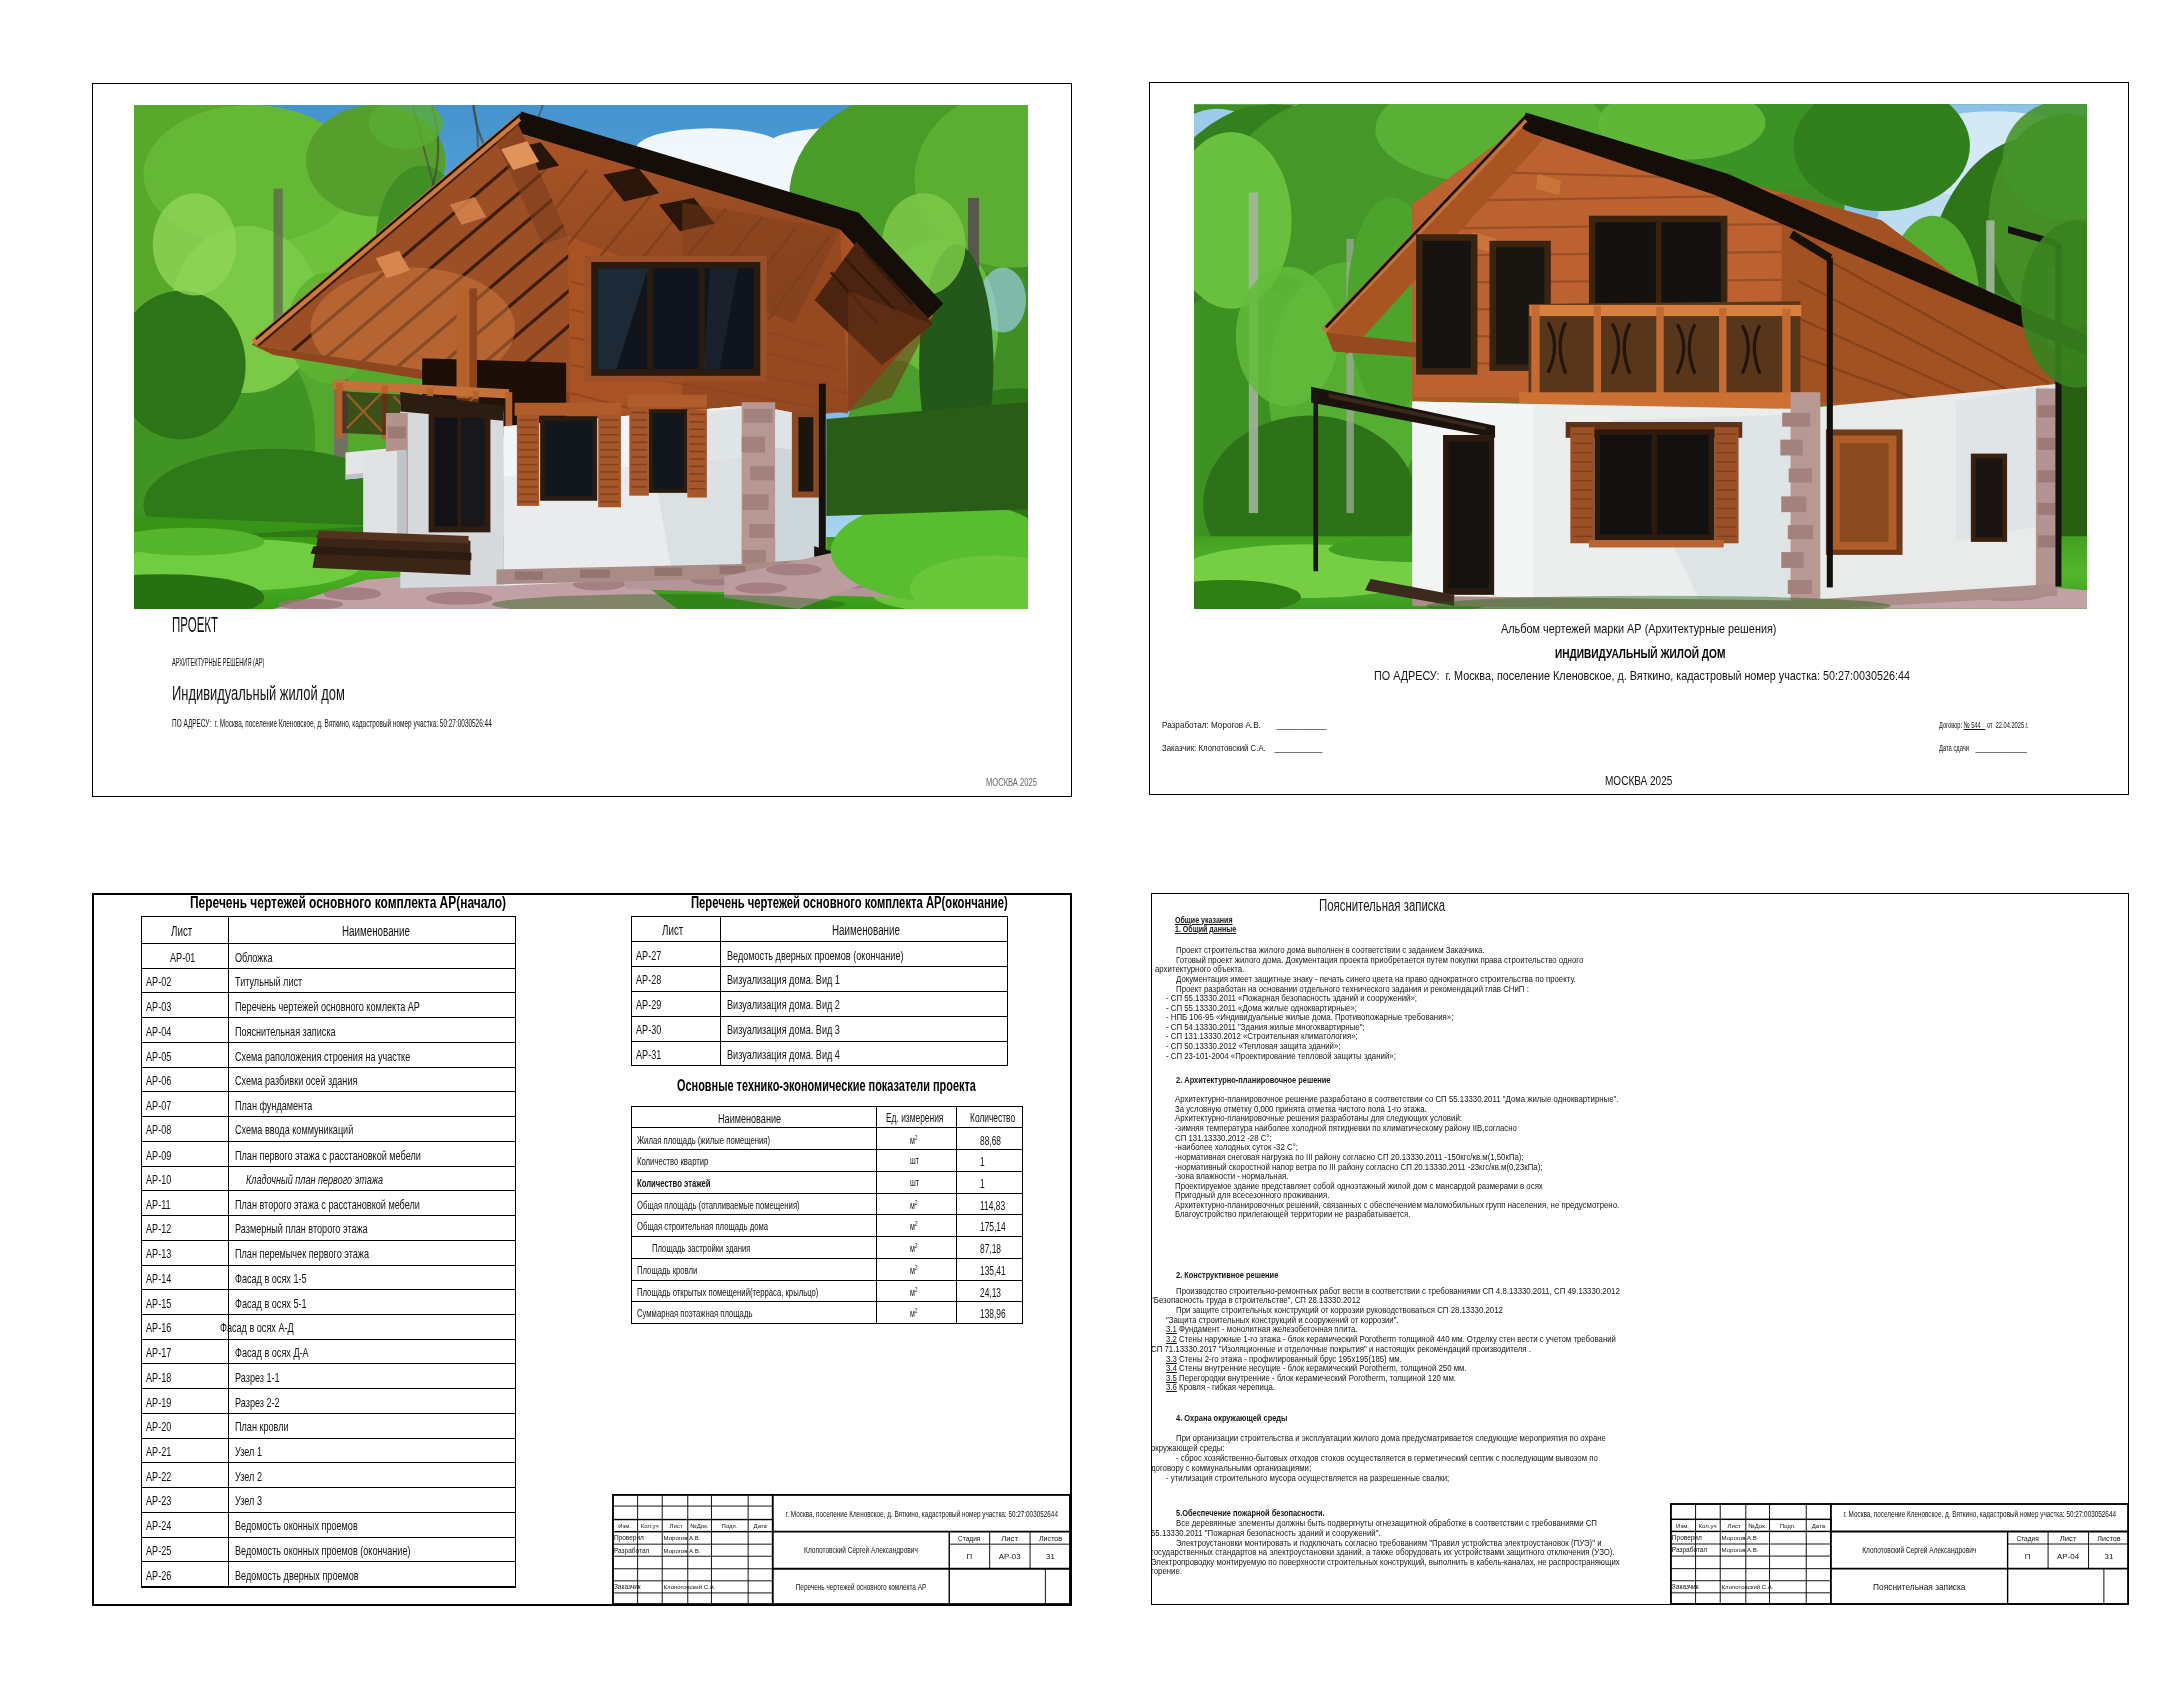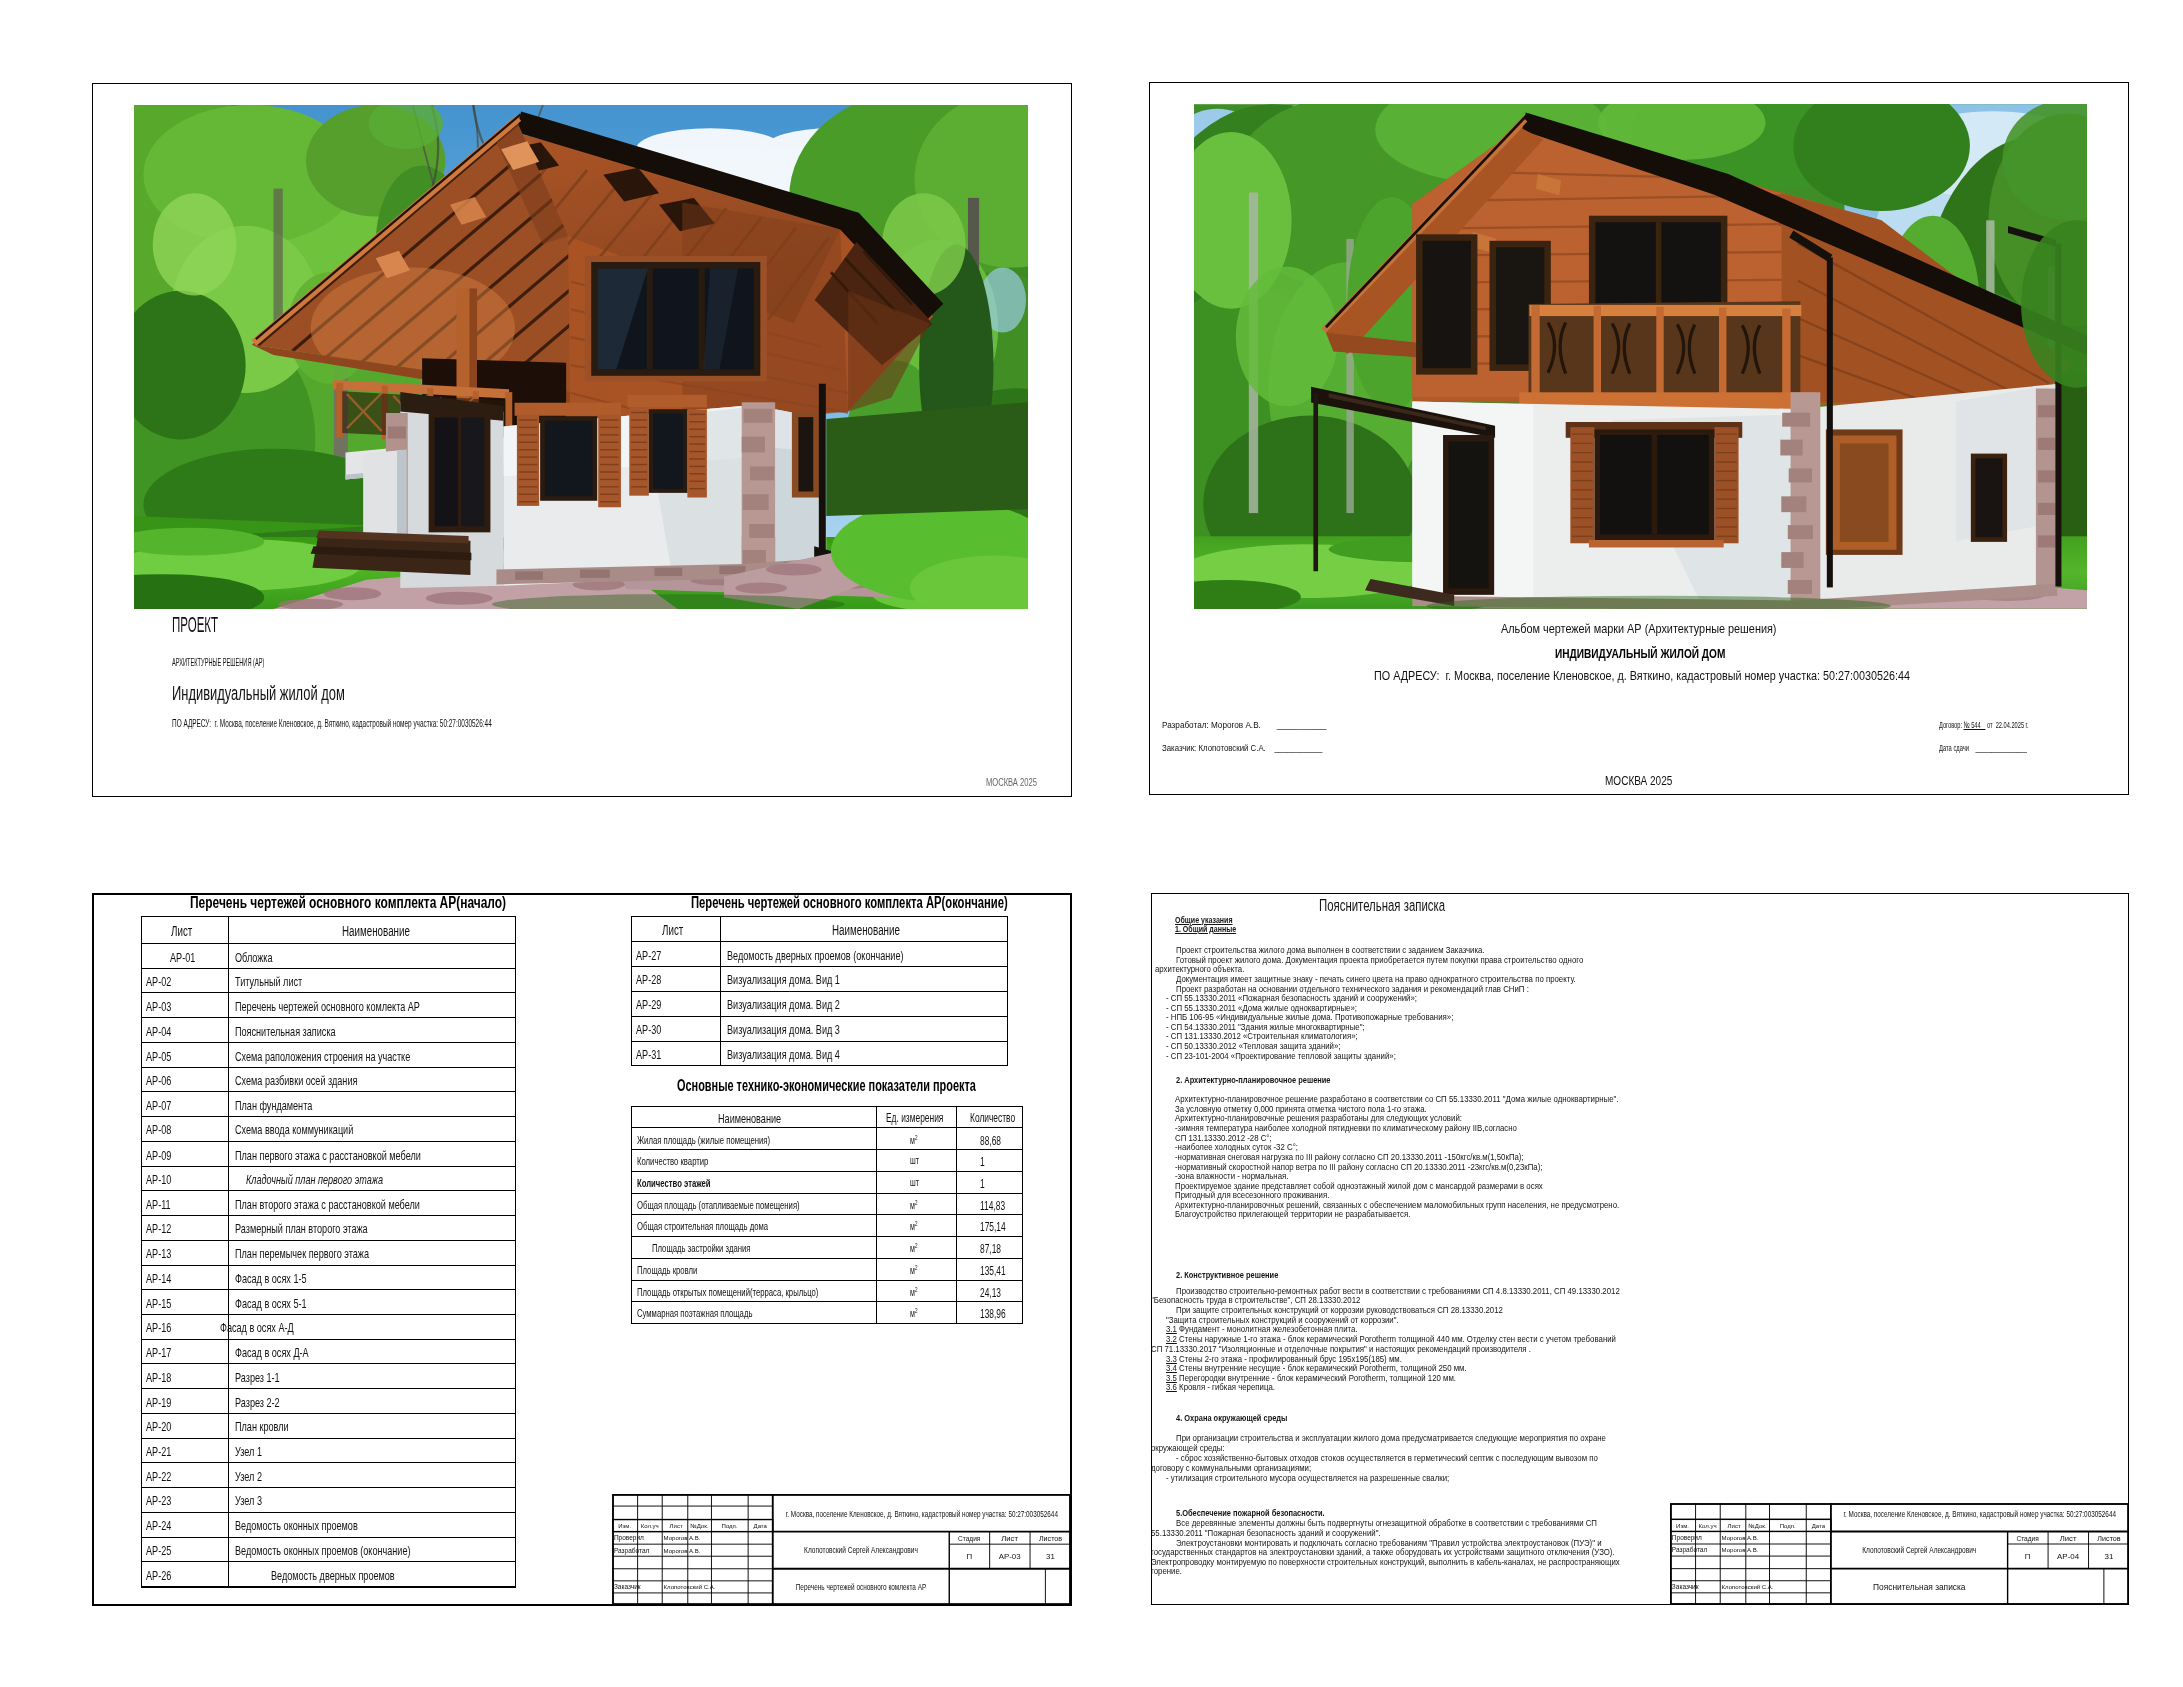--- a/index.html
+++ b/index.html
@@ -686,21 +686,21 @@
       <div style="position:absolute;left:3.7px;top:576px;"><span style="display:inline-block;transform:scaleX(0.7);transform-origin:0 0;font-size:13px;color:#111;white-space:nowrap;">АР-23</span></div>
       <div style="position:absolute;left:93px;top:576px;"><span style="display:inline-block;transform:scaleX(0.7);transform-origin:0 0;font-size:13px;color:#111;white-space:nowrap;">Узел 3</span></div>
       <div style="position:absolute;left:0;top:595px;width:100%;height:0.9px;background:#000;"></div>
       <div style="position:absolute;left:3.7px;top:601px;"><span style="display:inline-block;transform:scaleX(0.7);transform-origin:0 0;font-size:13px;color:#111;white-space:nowrap;">АР-24</span></div>
       <div style="position:absolute;left:93px;top:601px;"><span style="display:inline-block;transform:scaleX(0.7);transform-origin:0 0;font-size:13px;color:#111;white-space:nowrap;">Ведомость оконных проемов</span></div>
       <div style="position:absolute;left:0;top:620px;width:100%;height:0.9px;background:#000;"></div>
       <div style="position:absolute;left:3.7px;top:626px;"><span style="display:inline-block;transform:scaleX(0.7);transform-origin:0 0;font-size:13px;color:#111;white-space:nowrap;">АР-25</span></div>
       <div style="position:absolute;left:93px;top:626px;"><span style="display:inline-block;transform:scaleX(0.7);transform-origin:0 0;font-size:13px;color:#111;white-space:nowrap;">Ведомость оконных проемов (окончание)</span></div>
       <div style="position:absolute;left:0;top:644px;width:100%;height:0.9px;background:#000;"></div>
       <div style="position:absolute;left:3.7px;top:651px;"><span style="display:inline-block;transform:scaleX(0.7);transform-origin:0 0;font-size:13px;color:#111;white-space:nowrap;">АР-26</span></div>
-      <div style="position:absolute;left:93px;top:651px;margin-left:36px;"><span style="display:inline-block;transform:scaleX(0.7);transform-origin:0 0;font-size:13px;color:#111;white-space:nowrap;">Ведомость дверных проемов</span></div>
+      <div style="position:absolute;left:93px;top:651px;"><span style="display:inline-block;transform:scaleX(0.7);transform-origin:0 0;font-size:13px;color:#111;white-space:nowrap;">Ведомость дверных проемов</span></div>
       <div style="position:absolute;left:0;top:669px;width:100%;height:0.9px;background:#000;"></div>
     </div>
 
 <div class="t" style="left:691px;top:894px;font-size:16px;font-weight:bold;color:#000;transform:scaleX(0.703);">Перечень чертежей основного комплекта АР(окончание)</div>
 <div style="position:absolute;left:631px;top:916px;width:377px;height:150px;border:1.4px solid #000;box-sizing:border-box;">
       <div style="position:absolute;left:88px;top:0;width:1.4px;height:100%;background:#000;"></div>
       <div style="position:absolute;left:0;top:24px;width:100%;height:1.4px;background:#000;"></div>
       <div style="position:absolute;left:30px;top:5.1px;"><span style="display:inline-block;transform:scaleX(0.7);transform-origin:0 0;font-size:14px;color:#111;white-space:nowrap;">Лист</span></div>
       <div style="position:absolute;left:200px;top:5.1px;"><span style="display:inline-block;transform:scaleX(0.7);transform-origin:0 0;font-size:14px;color:#111;white-space:nowrap;">Наименование</span></div>
       <div style="position:absolute;left:3.7px;top:31px;"><span style="display:inline-block;transform:scaleX(0.7);transform-origin:0 0;font-size:13px;color:#111;white-space:nowrap;">АР-27</span></div>

